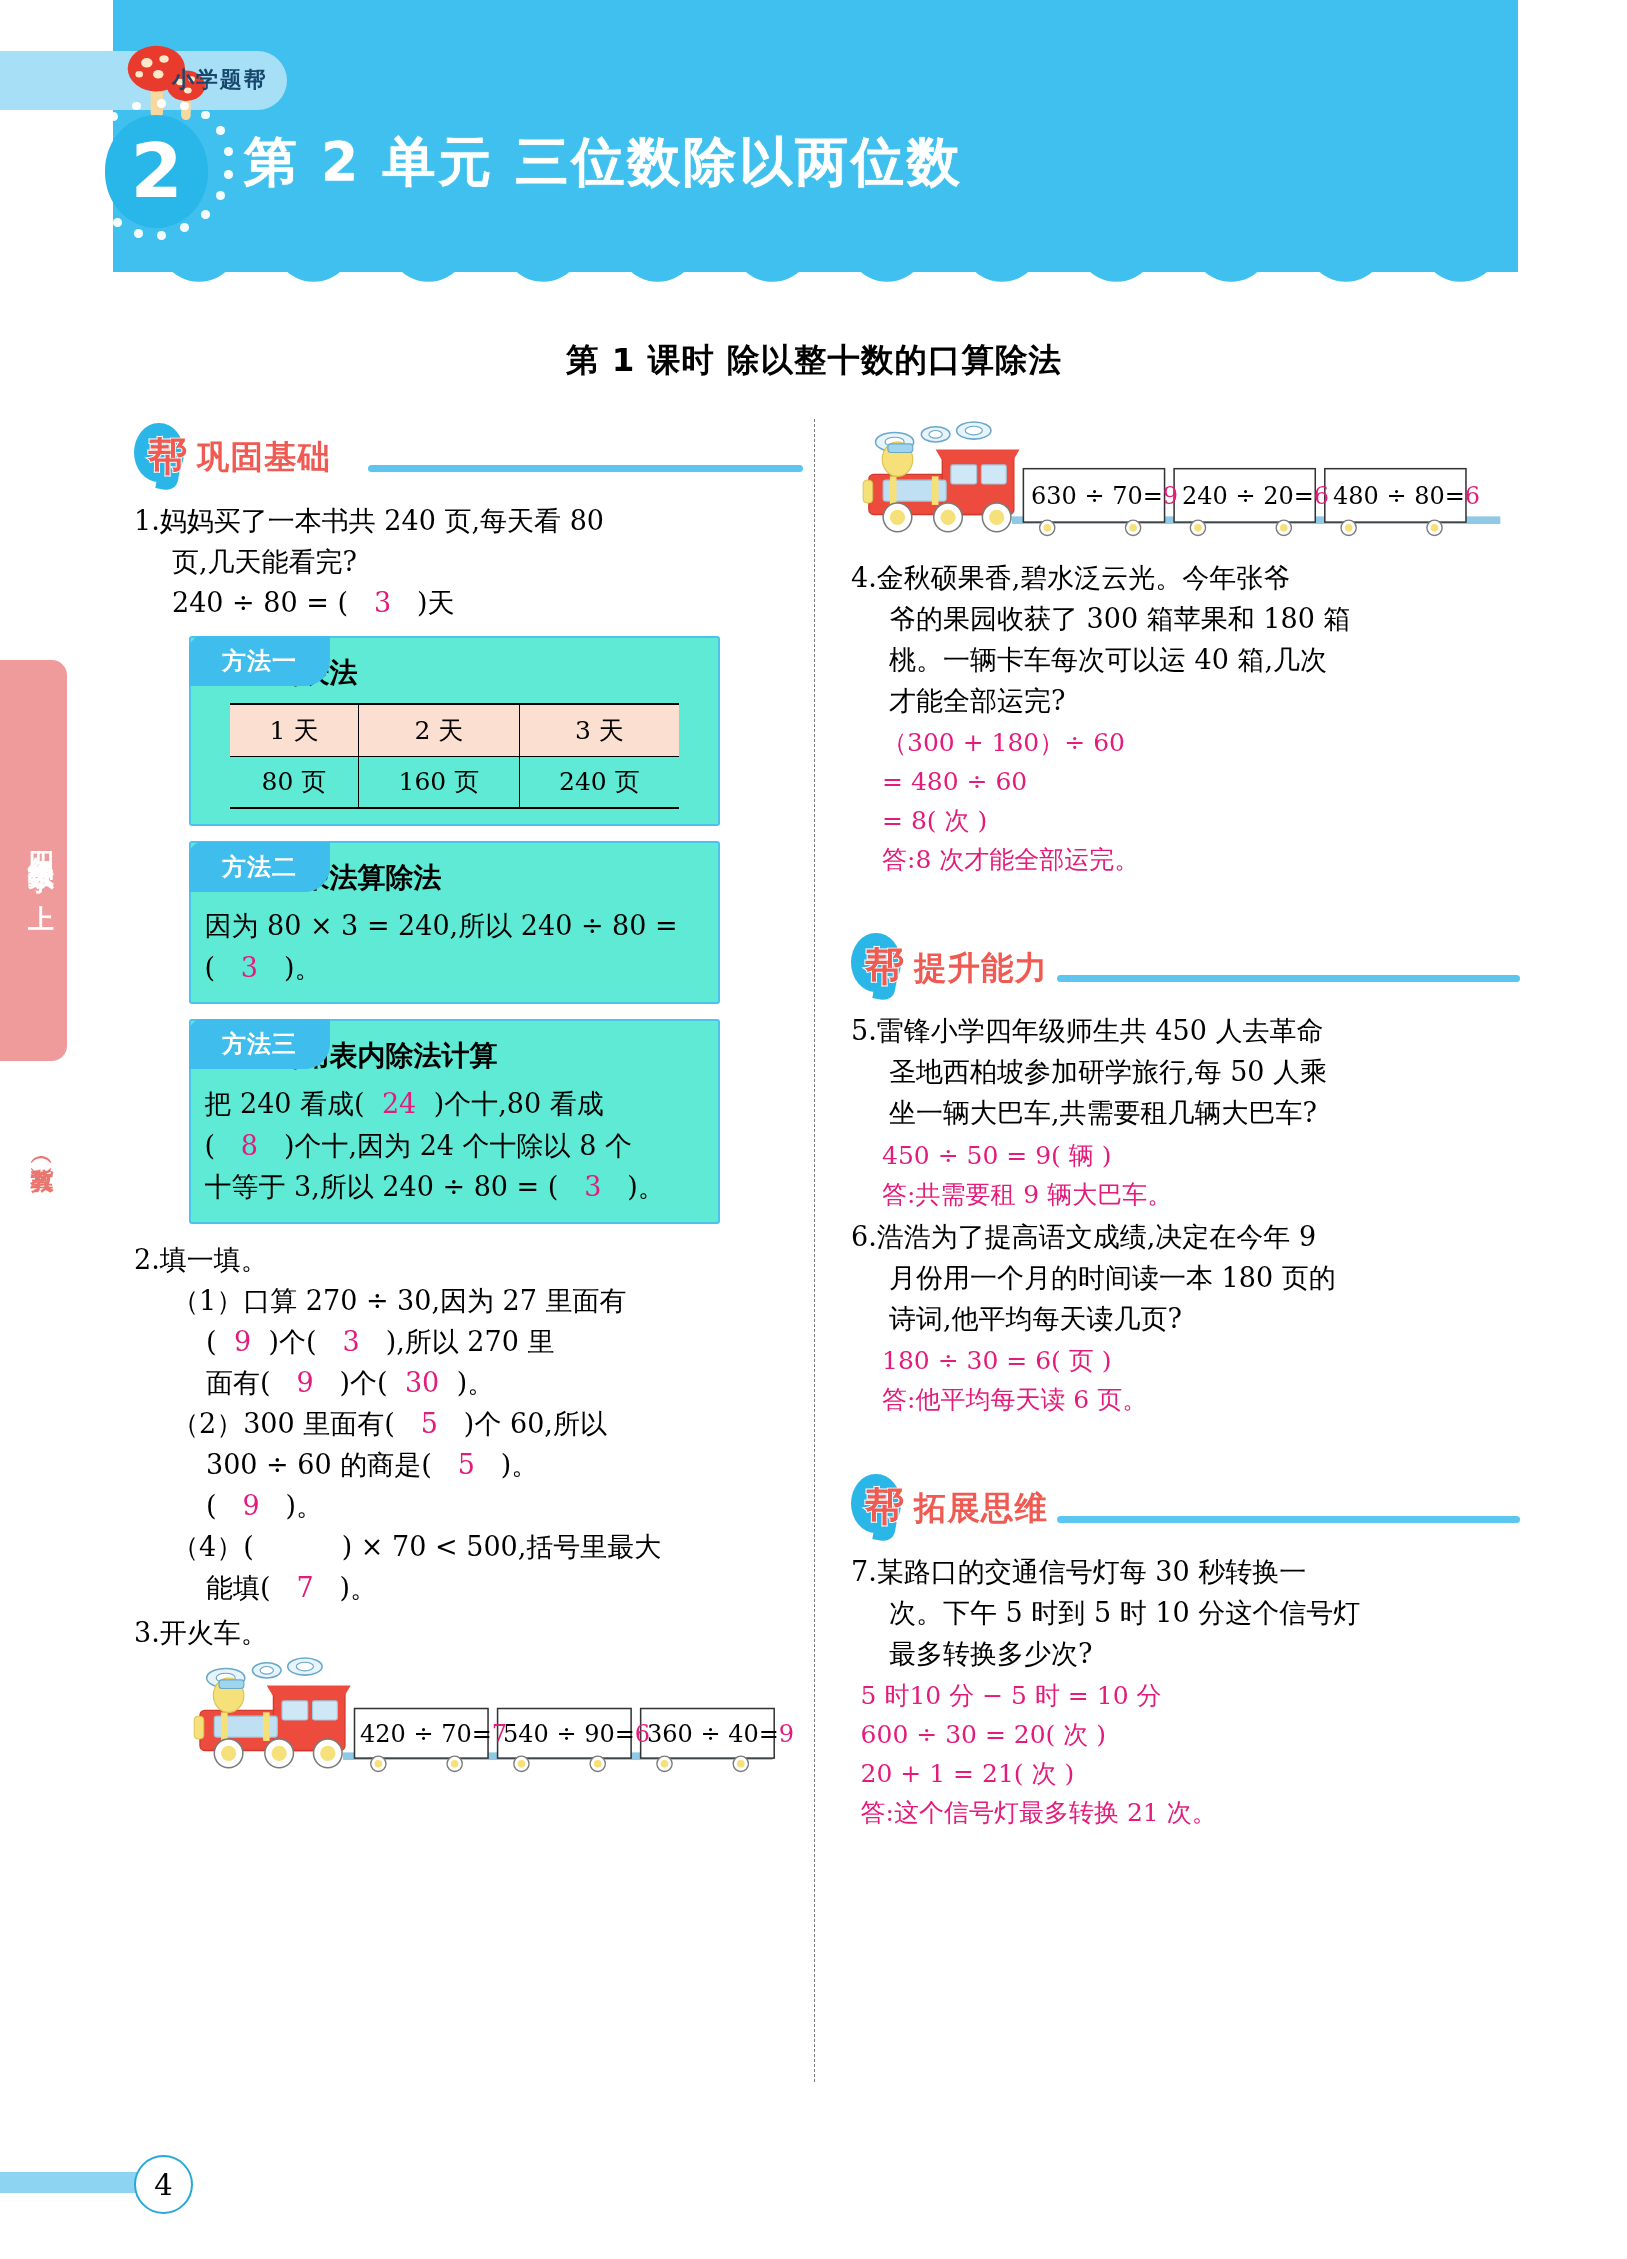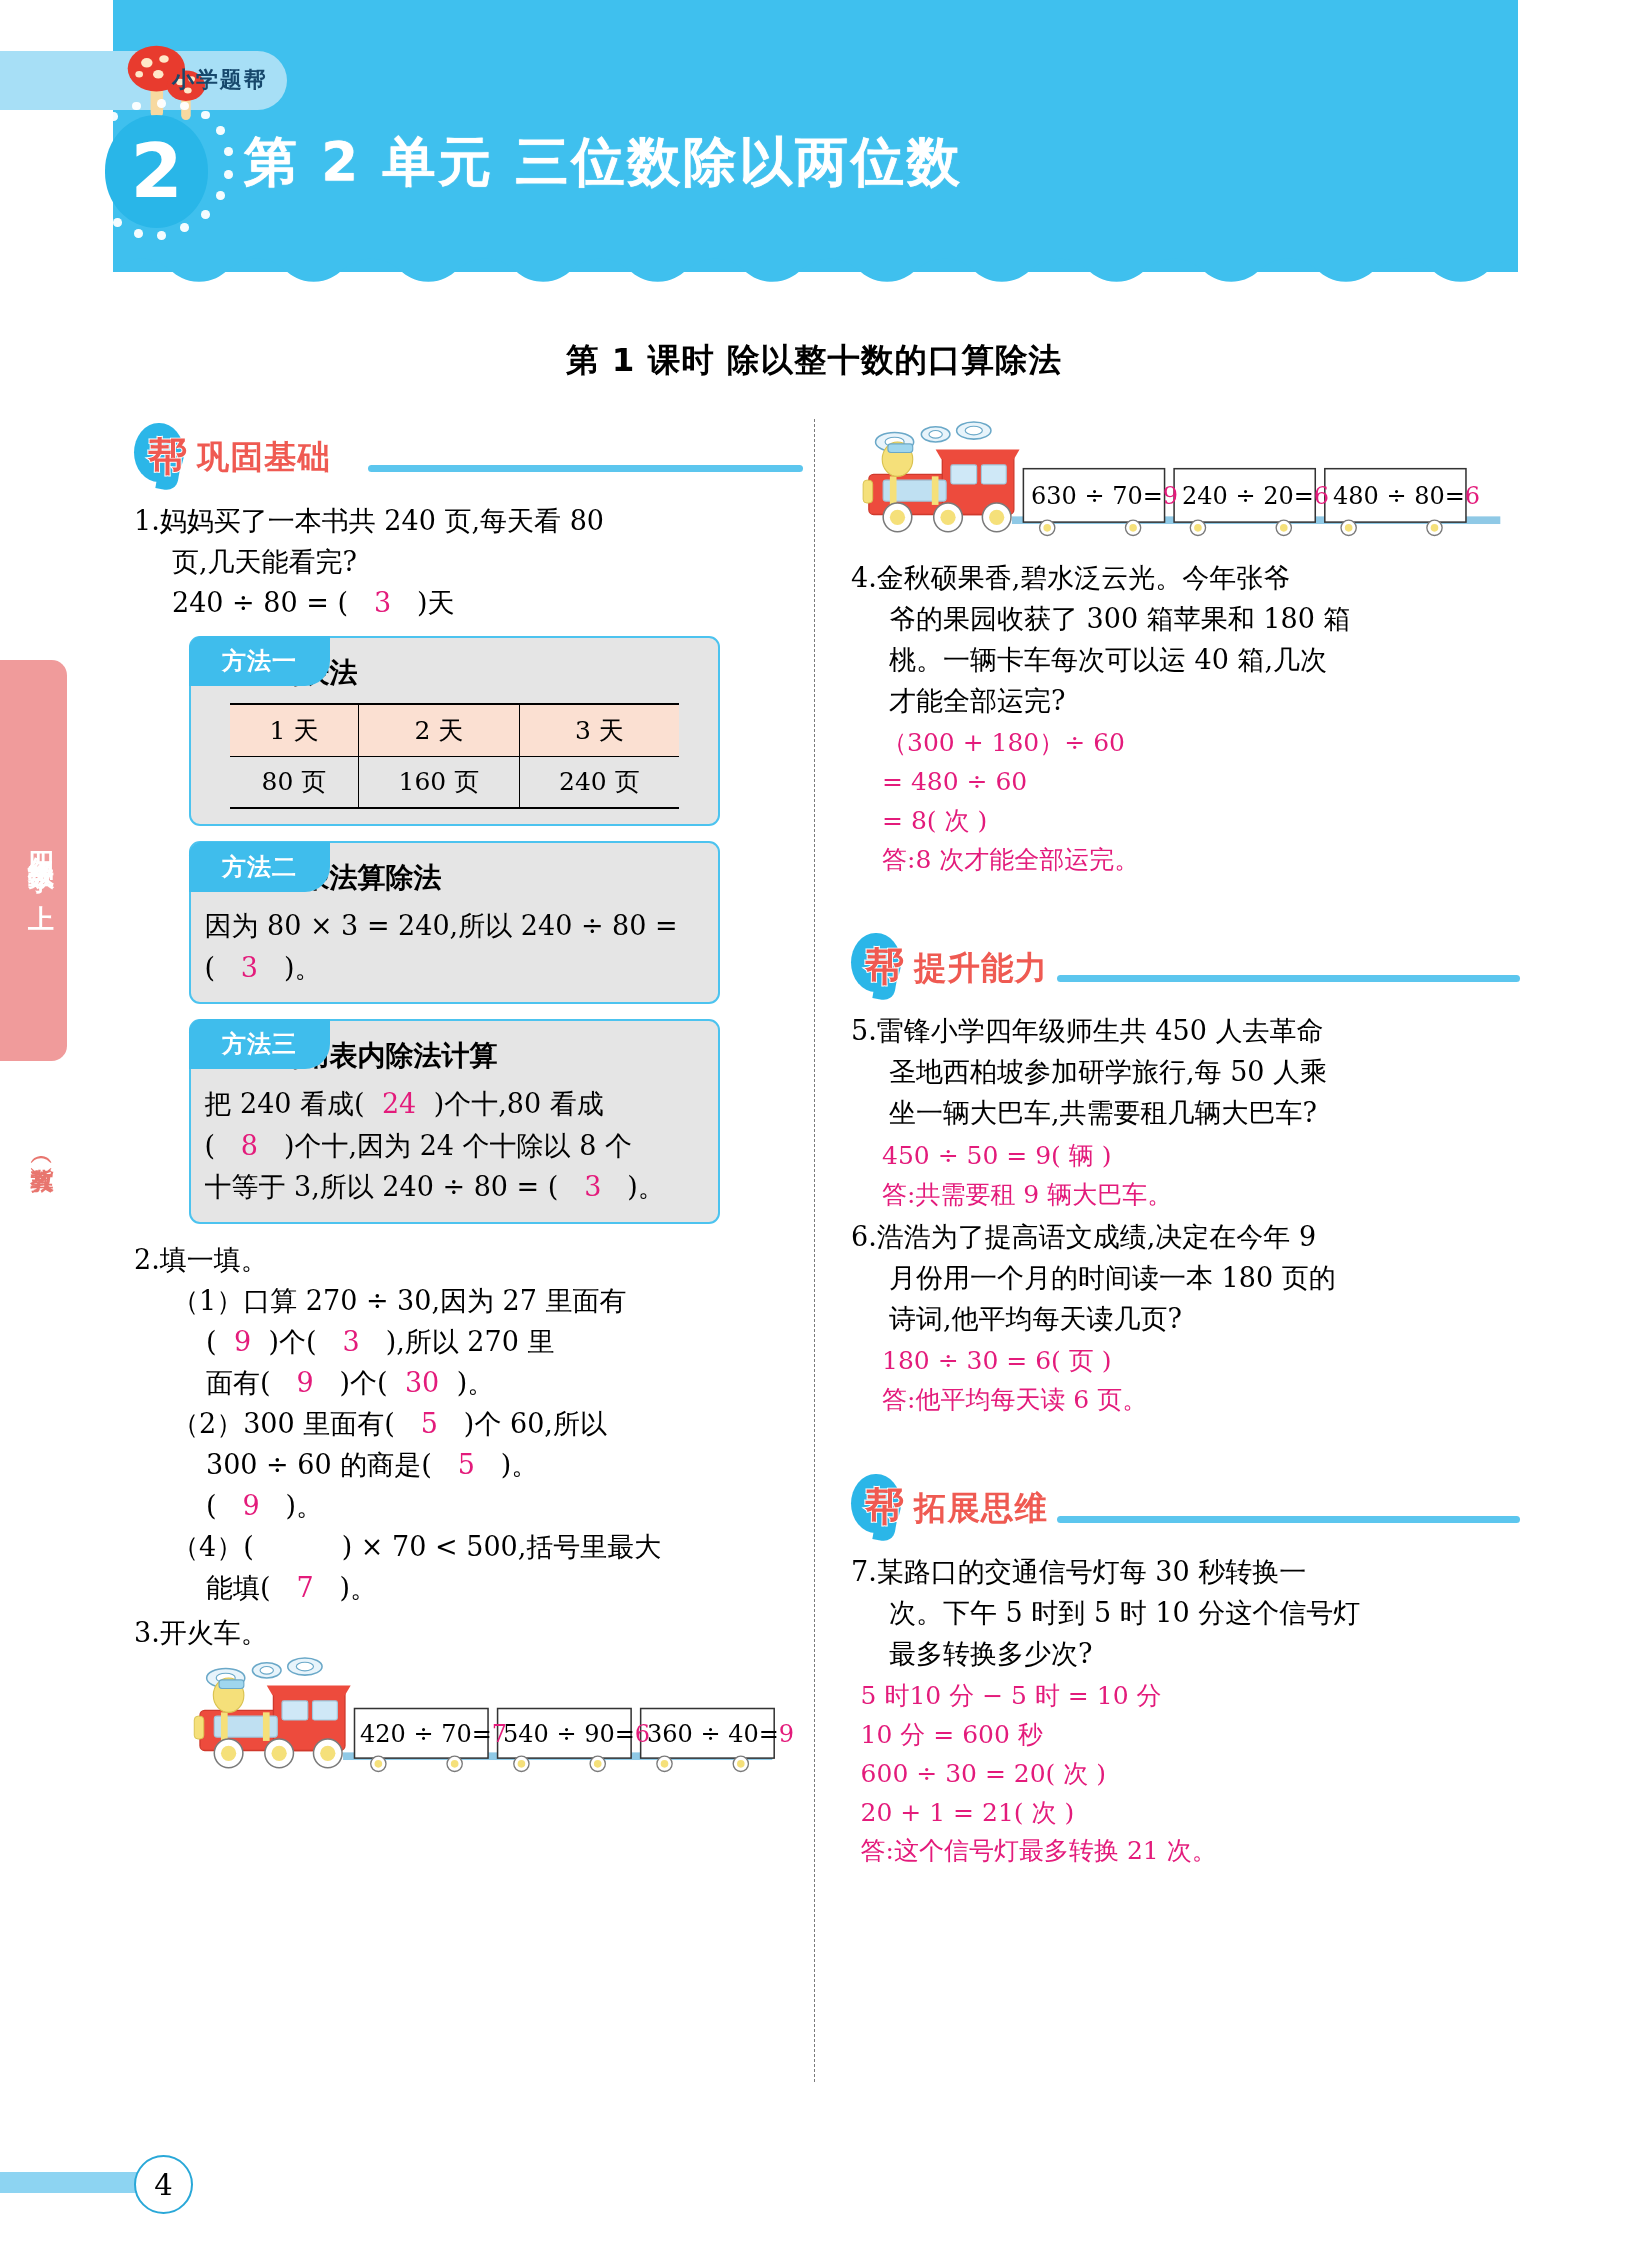--- a/index.html
+++ b/index.html
@@ -135,23 +135,23 @@
   .work{
     color:#e31b7b;font-size:25px;line-height:1.55;padding-left:31px;
     font-family:"DejaVu Serif","Liberation Serif",serif;
   }
   .blank{display:inline-block;min-width:69px;text-align:center;color:#e31b7b;}
   .blank-sm{display:inline-block;min-width:52px;text-align:center;color:#e31b7b;}
   .blank-empty{display:inline-block;min-width:88px;}
 
   
   .method{
-    position:relative;border:2.4px solid #4cc3ef;border-radius:11px;
+    position:relative;border:2.4px solid #4cc3ef;border-radius:3px;
     margin:13.4px 0 15.3px 55px;width:531px;padding:9.6px 13.4px 13.4px 13.4px;
-    box-sizing:border-box;background:#e5e5e5;
+    box-sizing:border-box;background:#5eead4;
   }
   .method-tag{
     position:absolute;left:-1.9px;top:-1.9px;width:141px;height:50px;
     background:#3fbdec;border-radius:13.4px 0 25px 0;
     color:#fff;font-family:"DejaVu Sans","Liberation Sans",sans-serif;
     font-weight:bold;font-size:24px;display:flex;align-items:center;justify-content:center;
     letter-spacing:1px;
   }
   .method-title{
     margin-left:69px;font-family:"DejaVu Sans","Liberation Sans",sans-serif;
@@ -491,21 +491,20 @@
       <div class="sec-rule rule3"></div>
     </div>
 
     <div class="prob">
       <span class="line"><span class="num">7.</span><span>某路口的交通信号灯每 30 秒转换一</span></span>
       <span class="line ind">次。下午 5 时到 5 时 10 分这个信号灯</span>
       <span class="line ind">最多转换多少次?</span>
     </div>
     <div class="work" style="padding-left:9.6px">
       <div>5 时10 分 − 5 时 = 10 分</div>
-      <div>10 分 = 600 秒</div>
       <div>600 ÷ 30 = 20( 次 )</div>
       <div>20 + 1 = 21( 次 )</div>
       <div>答:这个信号灯最多转换 21 次。</div>
     </div>
 
   </div>
 
   <div class="foot-bar"></div>
   <div class="foot-circle">4</div>
 

